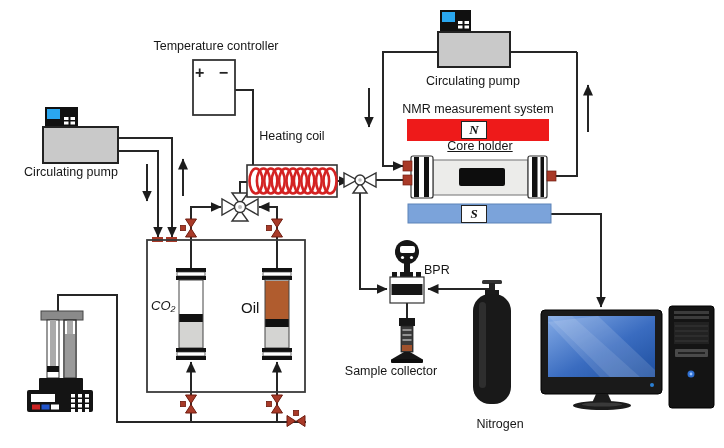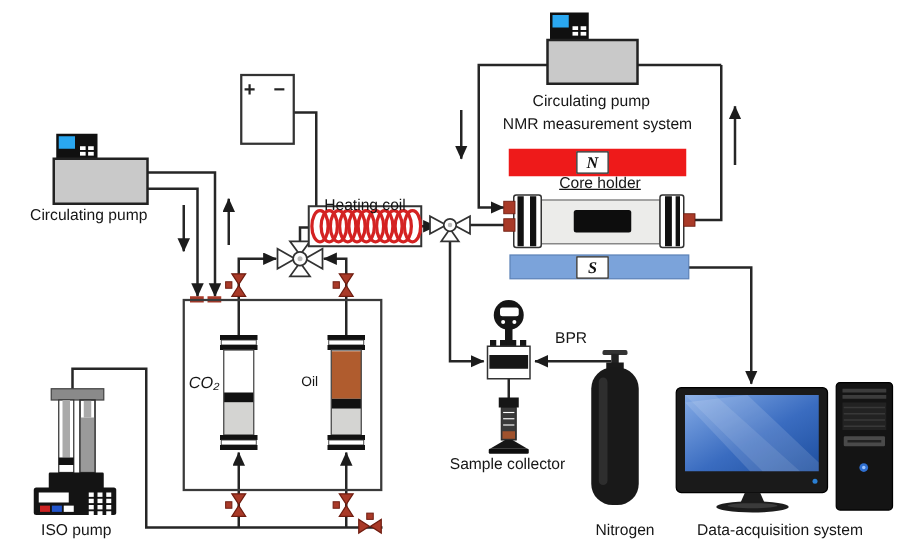--- a/index.html
+++ b/index.html
@@ -275,28 +275,27 @@
       <line x1="675" y1="336" x2="708" y2="336"></line>
           <line x1="675" y1="341" x2="708" y2="341"></line>
     </g>
     <rect x="675" y="349" width="33" height="8" rx="1" fill="#4a4a4a"></rect>
     <rect x="678" y="352" width="27" height="2" fill="#222"></rect>
     <circle cx="691" cy="374" r="3.5" fill="#2f6fd0"></circle>
     <circle cx="691" cy="374" r="1.4" fill="#9cc4ff"></circle>
   </g>
 </svg>
 
+<div class="lbl ctr" style="left:151px;top:40px;width:130px;">Temperature controller</div>
 <div class="pm" style="left:193px;top:64px;width:42px;text-align:center;">+ −</div>
 <div class="lbl ctr" style="left:6px;top:166px;width:130px;">Circulating pump</div>
 <div class="lbl ctr" style="left:408px;top:75px;width:130px;">Circulating pump</div>
-<div class="lbl ctr" style="left:393px;top:93px;width:170px;">NMR measurement system</div>
+<div class="lbl ctr" style="left:393px;top:103px;width:170px;">NMR measurement system</div>
 <div class="lbl ctr" style="left:430px;top:140px;width:100px;text-decoration:underline;">Core holder</div>
-<div class="lbl ctr" style="left:237px;top:158px;width:110px;">Heating coil</div>
+<div class="lbl ctr" style="left:237px;top:130px;width:110px;">Heating coil</div>
 <div class="magbox" style="left:461px;top:121px;">N</div>
 <div class="magbox" style="left:461px;top:205px;">S</div>
 <div class="lbl" style="left:151px;top:299px;font-size:13px;font-style:italic;">CO₂</div>
-<div class="lbl" style="left:241px;top:300px;font-size:11px;">Oil</div>
-<div class="lbl ctr" style="left:0px;top:418px;width:122px;">ISO pump</div>
-<div class="lbl" style="left:444px;top:264px;">BPR</div>
-<div class="lbl ctr" style="left:341px;top:365px;width:130px;">Sample collector</div>
+<div class="lbl" style="left:241px;top:300px;font-size:15px;">Oil</div>
+<div class="lbl" style="left:424px;top:264px;">BPR</div>
+<div class="lbl ctr" style="left:326px;top:365px;width:130px;">Sample collector</div>
 <div class="lbl ctr" style="left:435px;top:418px;width:130px;">Nitrogen</div>
-<div class="lbl ctr" style="left:549px;top:418px;width:150px;">Data-acquisition system</div>
 </div>
 
 </body></html>

